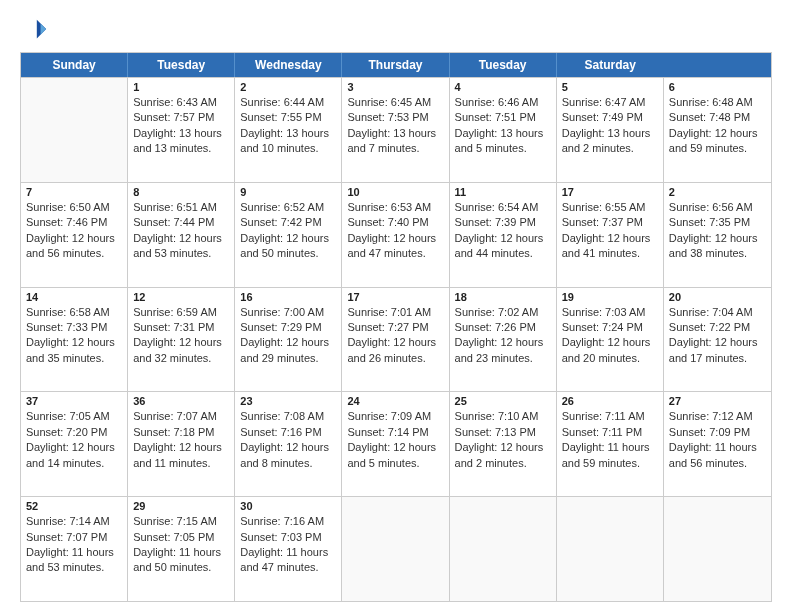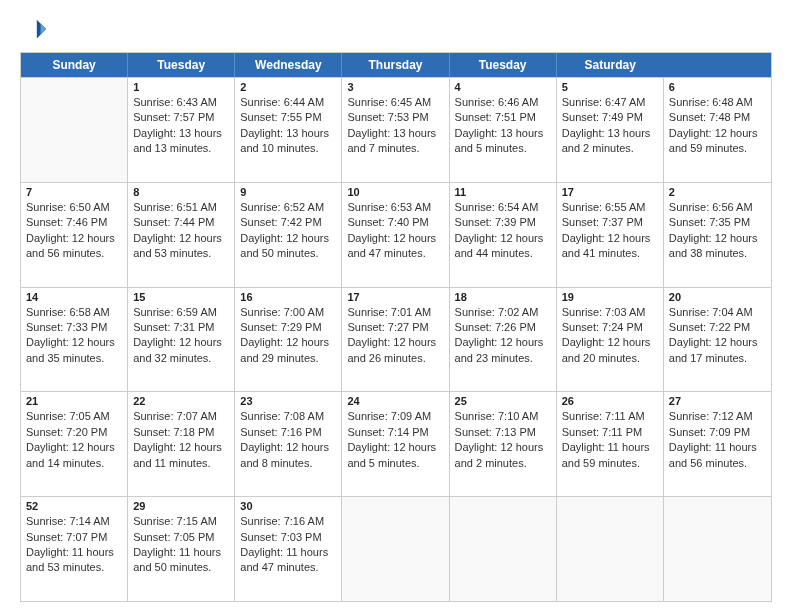--- a/index.html
+++ b/index.html
@@ -195,21 +195,21 @@
             <span class="day-num">2</span>
             <div class="cell-text">Sunrise: 6:56 AM<br>Sunset: 7:35 PM<br>Daylight: 12 hours<br>and 38 minutes.</div>
           </div>
         </div>
         <div class="cal-row">
           <div class="cal-cell">
             <span class="day-num">14</span>
             <div class="cell-text">Sunrise: 6:58 AM<br>Sunset: 7:33 PM<br>Daylight: 12 hours<br>and 35 minutes.</div>
           </div>
           <div class="cal-cell">
-            <span class="day-num">15</span>
+            <span class="day-num">12</span>
             <div class="cell-text">Sunrise: 6:59 AM<br>Sunset: 7:31 PM<br>Daylight: 12 hours<br>and 32 minutes.</div>
           </div>
           <div class="cal-cell">
             <span class="day-num">16</span>
             <div class="cell-text">Sunrise: 7:00 AM<br>Sunset: 7:29 PM<br>Daylight: 12 hours<br>and 29 minutes.</div>
           </div>
           <div class="cal-cell">
             <span class="day-num">17</span>
             <div class="cell-text">Sunrise: 7:01 AM<br>Sunset: 7:27 PM<br>Daylight: 12 hours<br>and 26 minutes.</div>
           </div>
@@ -221,25 +221,25 @@
             <span class="day-num">19</span>
             <div class="cell-text">Sunrise: 7:03 AM<br>Sunset: 7:24 PM<br>Daylight: 12 hours<br>and 20 minutes.</div>
           </div>
           <div class="cal-cell">
             <span class="day-num">20</span>
             <div class="cell-text">Sunrise: 7:04 AM<br>Sunset: 7:22 PM<br>Daylight: 12 hours<br>and 17 minutes.</div>
           </div>
         </div>
         <div class="cal-row">
           <div class="cal-cell">
-            <span class="day-num">21</span>
+            <span class="day-num">37</span>
             <div class="cell-text">Sunrise: 7:05 AM<br>Sunset: 7:20 PM<br>Daylight: 12 hours<br>and 14 minutes.</div>
           </div>
           <div class="cal-cell">
-            <span class="day-num">22</span>
+            <span class="day-num">36</span>
             <div class="cell-text">Sunrise: 7:07 AM<br>Sunset: 7:18 PM<br>Daylight: 12 hours<br>and 11 minutes.</div>
           </div>
           <div class="cal-cell">
             <span class="day-num">23</span>
             <div class="cell-text">Sunrise: 7:08 AM<br>Sunset: 7:16 PM<br>Daylight: 12 hours<br>and 8 minutes.</div>
           </div>
           <div class="cal-cell">
             <span class="day-num">24</span>
             <div class="cell-text">Sunrise: 7:09 AM<br>Sunset: 7:14 PM<br>Daylight: 12 hours<br>and 5 minutes.</div>
           </div>

